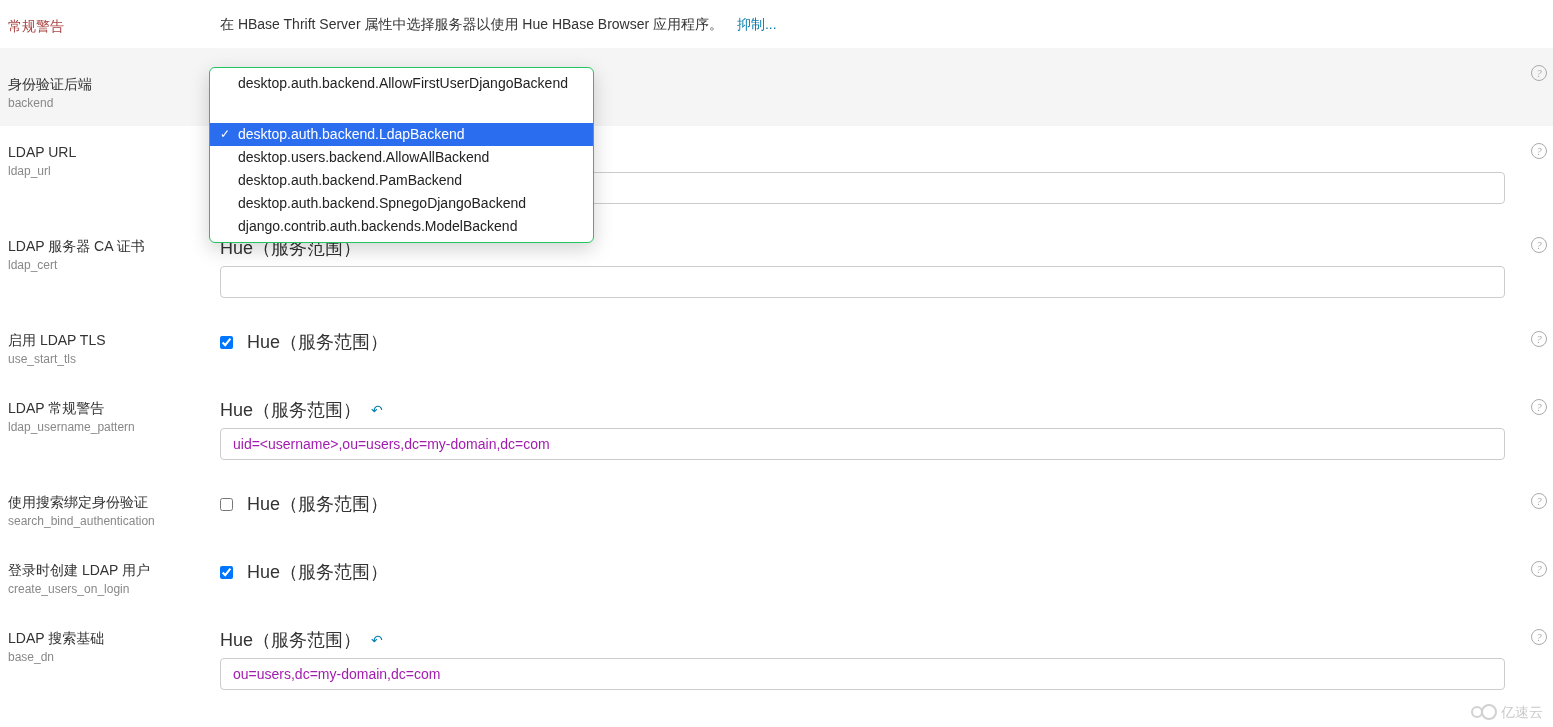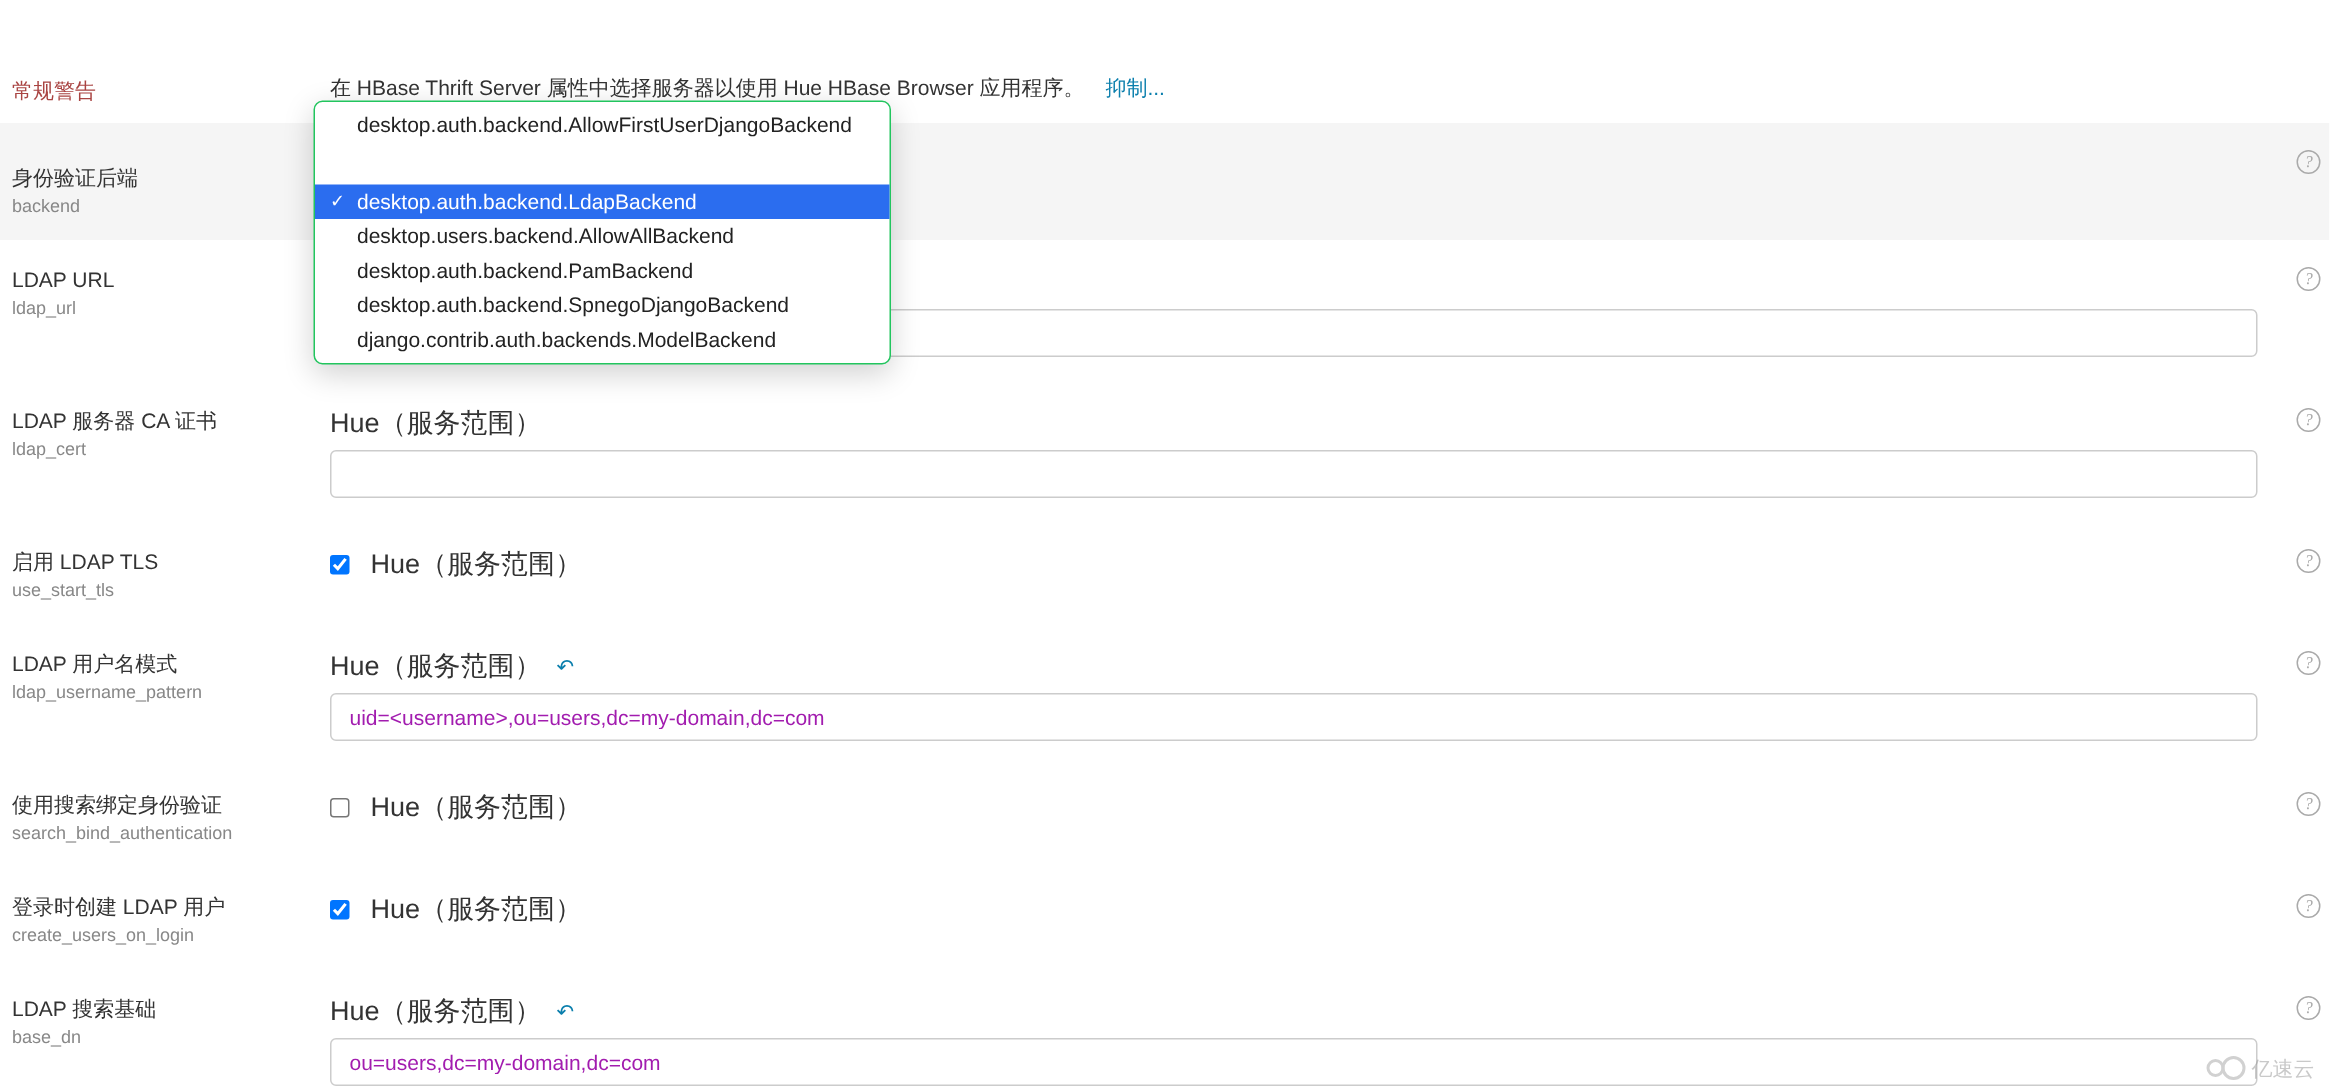--- a/index.html
+++ b/index.html
@@ -141,23 +141,22 @@
       font-size: 12px;
     }
     .watermark {
       position: fixed;
       right: 6px;
       bottom: 2px;
       opacity: 0.45;
       pointer-events: none;
     }
     .first-row {
-      padding-top: 4px;
+      padding-top: 16px;
       padding-bottom: 12px;
-      margin-top: 46px;
     }
   </style>
 </head>
 <body>
 
 <div class="row first-row">
   <div class="label-col">
     <div class="label-title warning">常规警告</div>
   </div>
   <div class="content-col">
@@ -218,21 +217,21 @@
     <div class="checkbox-row">
       <input type="checkbox" checked="" style="">
       <span class="scope-label">Hue（服务范围）</span>
     </div>
   </div>
   <div class="help-col"><span class="help-icon">?</span></div>
 </div>
 
 <div class="row">
   <div class="label-col">
-    <div class="label-title">LDAP 用户名模式</div>
+    <div class="label-title">LDAP 常规警告</div>
     <div class="label-key">ldap_username_pattern</div>
   </div>
   <div class="content-col">
     <div class="scope-line">
       <span class="scope-label">Hue（服务范围）</span>
       <span class="undo-icon">↶</span>
     </div>
     <input class="text-input" type="text" value="uid=&lt;username&gt;,ou=users,dc=my-domain,dc=com" style="">
   </div>
   <div class="help-col"><span class="help-icon">?</span></div>

